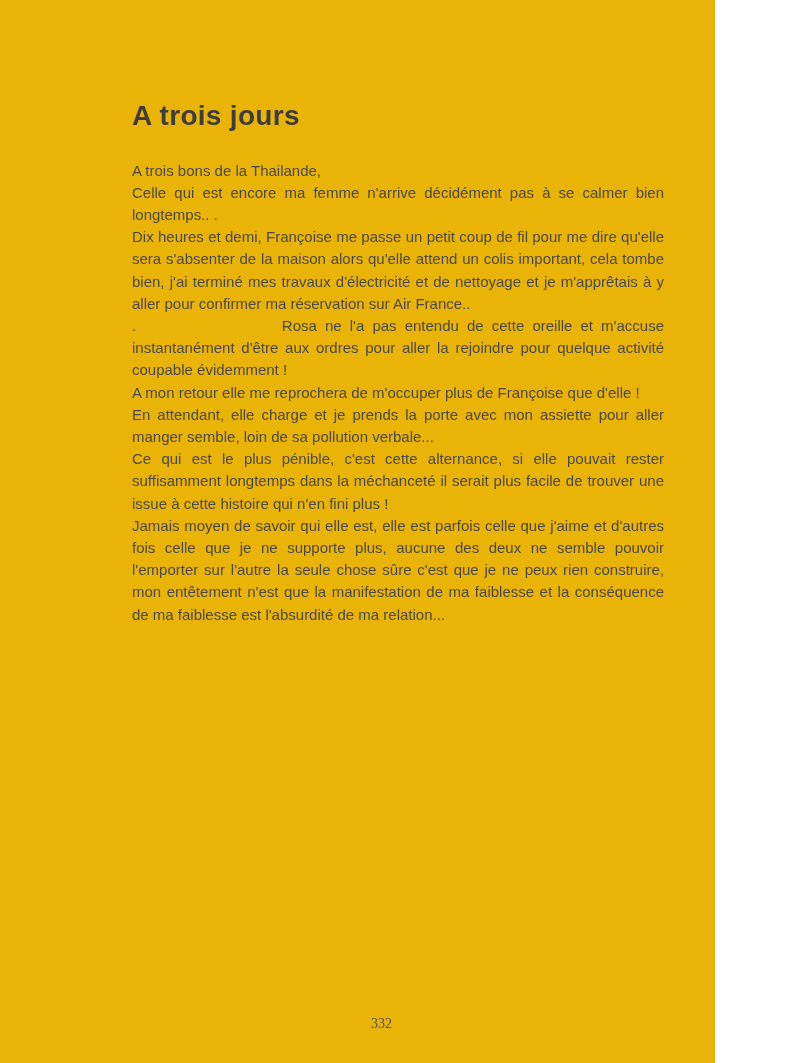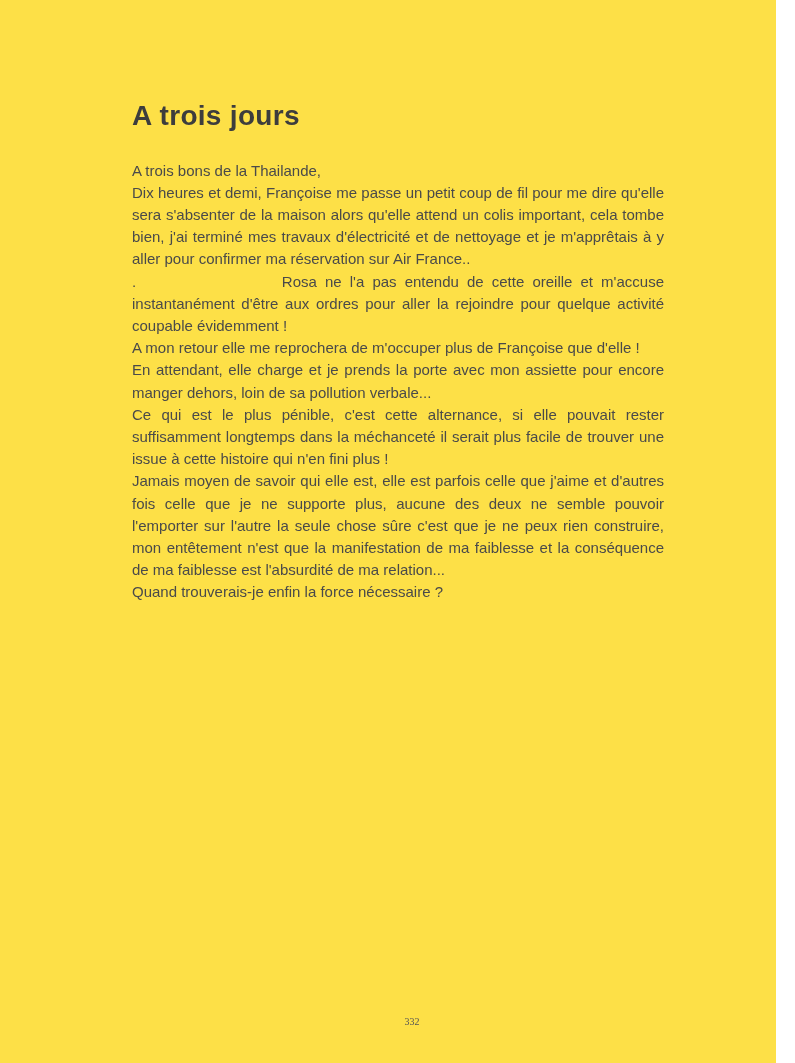--- a/index.html
+++ b/index.html
@@ -2,23 +2,23 @@
 <html><head>
 <meta charset="utf-8">
 <style>
   html, body {
     margin: 0;
     padding: 0;
     background: #ffffff;
   }
   .page {
     position: relative;
-    width: 776px;
+    width: 715px;
     height: 1063px;
-    background: #fde047;
+    background: #eab308;
     overflow: hidden;
     font-family: "Liberation Sans", sans-serif;
   }
   .content {
     position: absolute;
     left: 132px;
     top: 99px;
     width: 532px;
   }
   .title {
@@ -36,36 +36,36 @@
     text-align: justify;
     color: #4a4a4a;
   }
   .page-number {
     position: absolute;
     left: 0;
     right: 0;
     top: 1016px;
     text-align: center;
     font-family: "Liberation Serif", serif;
-    font-size: 10px;
+    font-size: 14px;
     color: #555555;
     margin-left: 48px;
   }
 </style>
 </head>
 <body>
 
 <div class="page">
   <div class="content">
     <h1 class="title">A trois jours</h1>
     <div class="body-text">
       <p>A trois bons de la Thailande,</p>
+      <p>Celle qui est encore ma femme n'arrive décidément pas à se calmer bien longtemps.. .</p>
       <p>Dix heures et demi, Françoise me passe un petit coup de fil pour me dire qu'elle sera s'absenter de la maison alors qu'elle attend un colis important, cela tombe bien, j'ai terminé mes travaux d'électricité et de nettoyage et je m'apprêtais à y aller pour confirmer ma réservation sur Air France..</p>
       <p>.&nbsp;&nbsp;&nbsp;&nbsp;&nbsp;&nbsp;&nbsp;&nbsp;&nbsp;&nbsp;&nbsp;&nbsp;&nbsp;&nbsp;&nbsp;&nbsp;&nbsp; Rosa ne l'a pas entendu de cette oreille et m'accuse instantanément d'être aux ordres pour aller la rejoindre pour quelque activité coupable évidemment !</p>
       <p>A mon retour elle me reprochera de m'occuper plus de Françoise que d'elle !</p>
-      <p>En attendant, elle charge et je prends la porte avec mon assiette pour encore manger dehors, loin de sa pollution verbale...</p>
+      <p>En attendant, elle charge et je prends la porte avec mon assiette pour aller manger semble, loin de sa pollution verbale...</p>
       <p>Ce qui est le plus pénible, c'est cette alternance, si elle pouvait rester suffisamment longtemps dans la méchanceté il serait plus facile de trouver une issue à cette histoire qui n'en fini plus !</p>
       <p>Jamais moyen de savoir qui elle est, elle est parfois celle que j'aime et d'autres fois celle que je ne supporte plus, aucune des deux ne semble pouvoir l'emporter sur l'autre la seule chose sûre c'est que je ne peux rien construire, mon entêtement n'est que la manifestation de ma faiblesse et la conséquence de ma faiblesse est l'absurdité de ma relation...</p>
-      <p>Quand trouverais-je enfin la force nécessaire ?</p>
     </div>
   </div>
   <div class="page-number">332</div>
 </div>
 
 </body></html>

